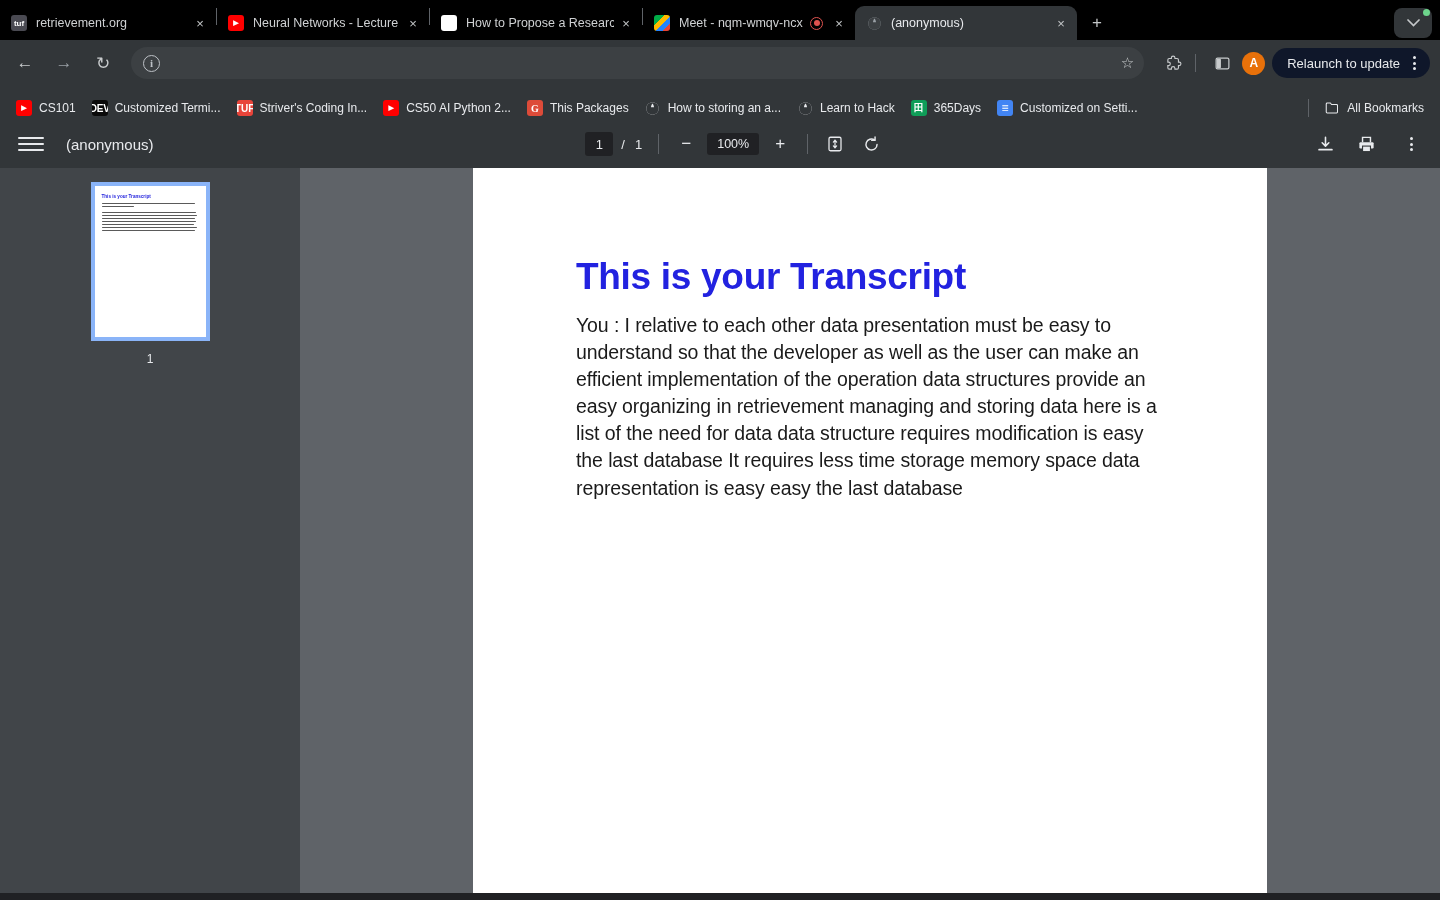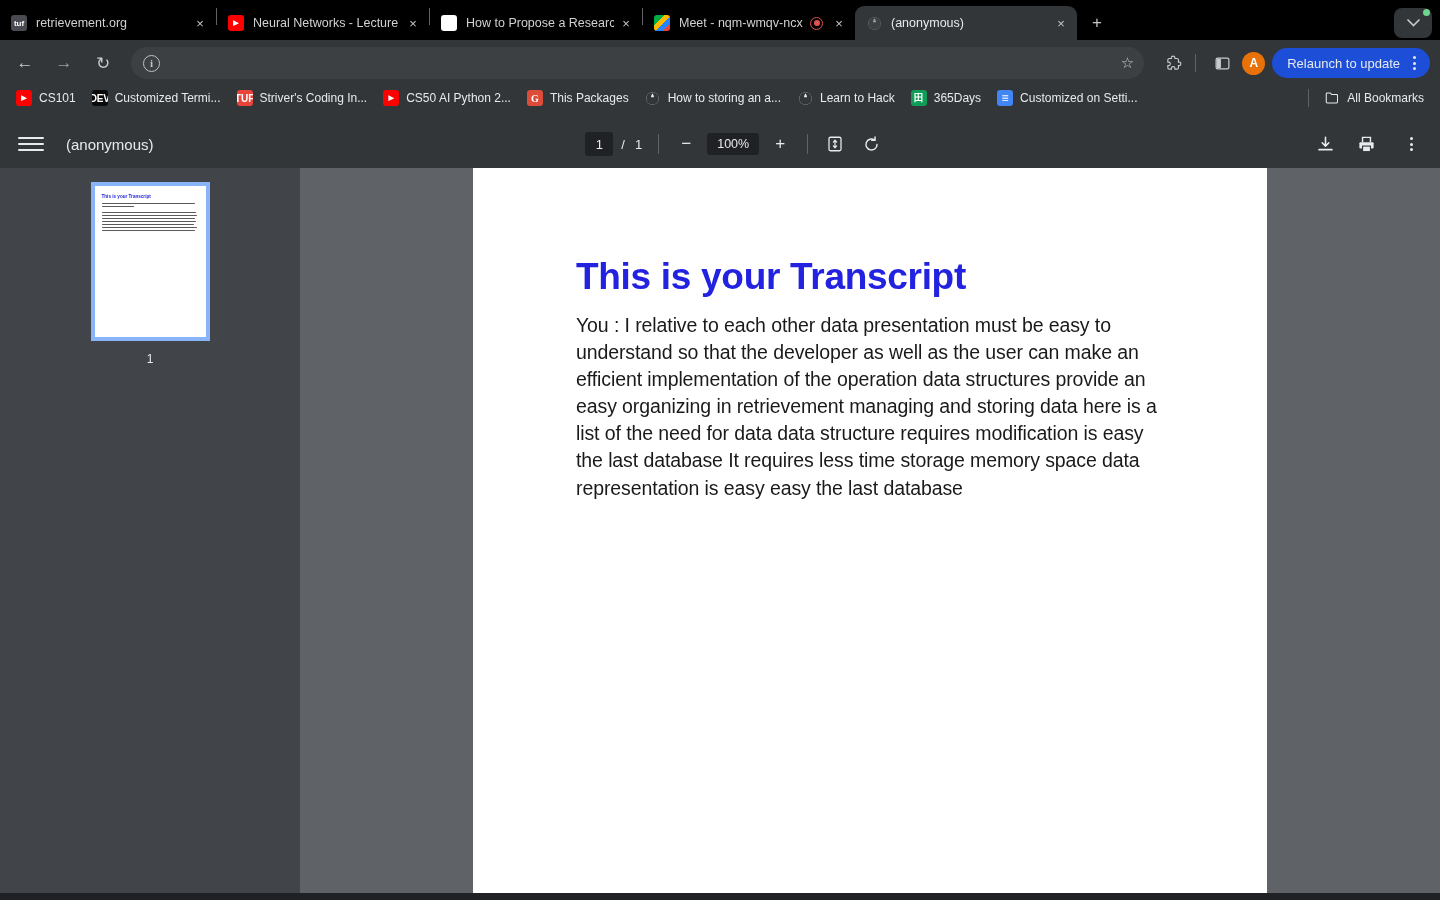--- a/index.html
+++ b/index.html
@@ -97,29 +97,29 @@
     width: 30px; height: 30px; color: #c8cbcd; display: flex;
     align-items: center; justify-content: center; margin-left: 4px; font-size: 15px;
   }
   .vsep { width: 1px; height: 18px; background: #5f6368; margin: 0 7px; }
   .avatar {
     width: 23px; height: 23px; border-radius: 50%; background: #e8710a;
     color: #fff; font-size: 12px; font-weight: 600; display: flex;
     align-items: center; justify-content: center; margin: 0 7px 0 5px;
   }
   .relaunch {
-    height: 30px; background: #1d4ed8; border-radius: 15px; color: #e8eaed;
+    height: 30px; background: #0f172a; border-radius: 15px; color: #e8eaed;
     font-size: 13px; display: flex; align-items: center; padding: 0 6px 0 15px;
   }
   .kebab { width: 20px; display: flex; flex-direction: column; align-items: center; gap: 2.5px; margin-left: 4px; }
   .kebab i { width: 3px; height: 3px; border-radius: 50%; background: #e8eaed; display: block; }
 
   
   .bookmarks {
-    height: 34px; background: #323639; display: flex; align-items: flex-start;
+    height: 34px; background: #323639; display: flex; align-items: flex-end;
     padding: 0 8px; font-size: 12px; color: #e8eaed;
   }
   .bm { display: flex; align-items: center; padding: 4px 8px; border-radius: 4px; white-space: nowrap; }
   .bm .bmico {
     width: 16px; height: 16px; flex: 0 0 16px; margin-right: 7px; border-radius: 3px;
     display: flex; align-items: center; justify-content: center; font-size: 10px;
     color: #fff; font-weight: bold; overflow: hidden;
   }
   .ico-yt { background: #ff0000; }
   .ico-yt::after { content: "▶"; font-size: 7px; }

